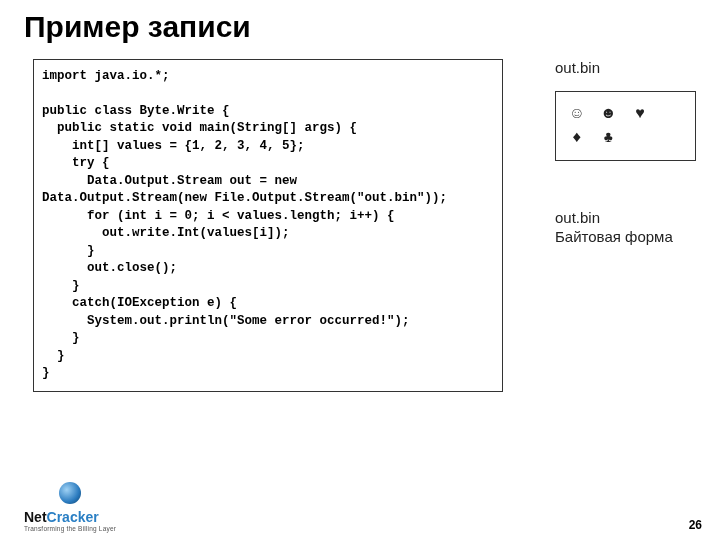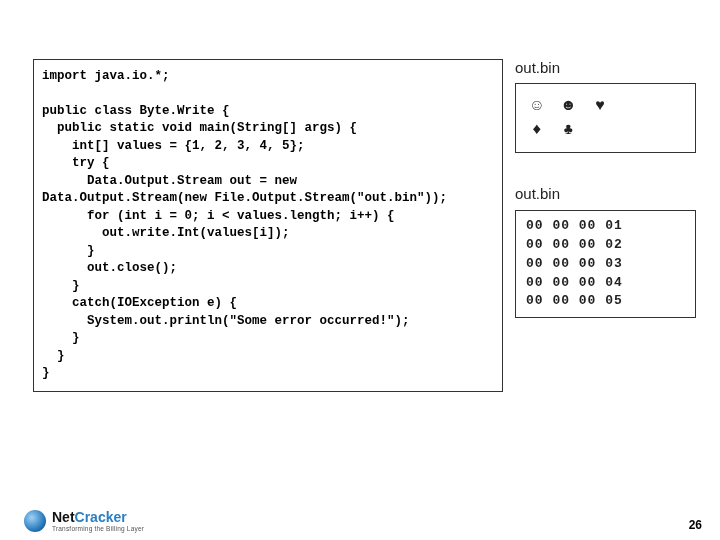--- a/index.html
+++ b/index.html
@@ -11,21 +11,21 @@
     flex: 0 0 470px;
     border: 1px solid #333;
     padding: 8px 8px;
     font-family: "Courier New", monospace;
     font-size: 12.5px;
     font-weight: bold;
     line-height: 1.4;
     white-space: pre;
     color: #000;
   }
-  .side { flex: 1; display: flex; flex-direction: column; gap: 6px; font-size: 15px; color: #222; }
+  .side { flex: 1; display: flex; flex-direction: column; gap: 14px; font-size: 15px; color: #222; margin-left: 40px; }
   .side-label { line-height: 1.25; }
   .text-form-box {
     border: 1px solid #333;
     padding: 10px 16px;
     font-family: "Courier New", monospace;
     font-size: 16px;
     line-height: 1.5;
     letter-spacing: 22px;
     white-space: pre;
     min-height: 70px;
@@ -43,38 +43,38 @@
   .gap { height: 20px; }
   .footer {
     position: absolute;
     bottom: 8px;
     left: 24px;
     right: 18px;
     display: flex;
     justify-content: space-between;
     align-items: flex-end;
   }
-  .logo { display: flex; align-items: center; gap: 6px; }
+  .logo { display: flex; align-items: center; gap: 6px; flex-direction: column; }
   .logo-mark {
     width: 22px; height: 22px; border-radius: 50%;
     background: radial-gradient(circle at 35% 35%, #9fd2f5 0%, #2b7bbf 60%, #0a3d66 100%);
   }
   .logo-text { display: flex; flex-direction: column; line-height: 1; }
   .logo-name { font-size: 14px; font-weight: bold; color: #111; }
   .logo-name .c { color: #2a7fc4; }
   .logo-tag { font-size: 6.5px; color: #555; letter-spacing: 0.2px; margin-top: 2px; }
   .pagenum { font-size: 12px; font-weight: bold; color: #000000; }
 </style>
 </head>
 <body>
 
 <div class="slide">
 
   <div class="title">
-    <br>
+    <span>Пример записи</span><br>
   </div>
 
   <div class="content">
 
     <div class="code-box">import java.io.*;
 
 public class Byte.Write {
   public static void main(String[] args) {
     int[] values = {1, 2, 3, 4, 5};
     try {
@@ -96,26 +96,22 @@
       <div class="side-label">
         <span>out.bin</span><br>
       </div>
       <div class="text-form-box"><span>☺☻♥</span>
 <span>♦♣</span></div>
 
       <div class="gap"></div>
 
       <div class="side-label">
         <span>out.bin</span><br>
+        <span>Байтовая форма</span>
       </div>
-      <div class="byte-form-box"><span>00 00 00 01</span>
-<span>00 00 00 02</span>
-<span>00 00 00 03</span>
-<span>00 00 00 04</span>
-<span>00 00 00 05</span></div>
 
     </div>
   </div>
 
   <div class="footer">
     <div class="logo">
       <div class="logo-mark"></div>
       <div class="logo-text">
         <div class="logo-name">
           <span>Net</span><span class="c">Cracker</span>

